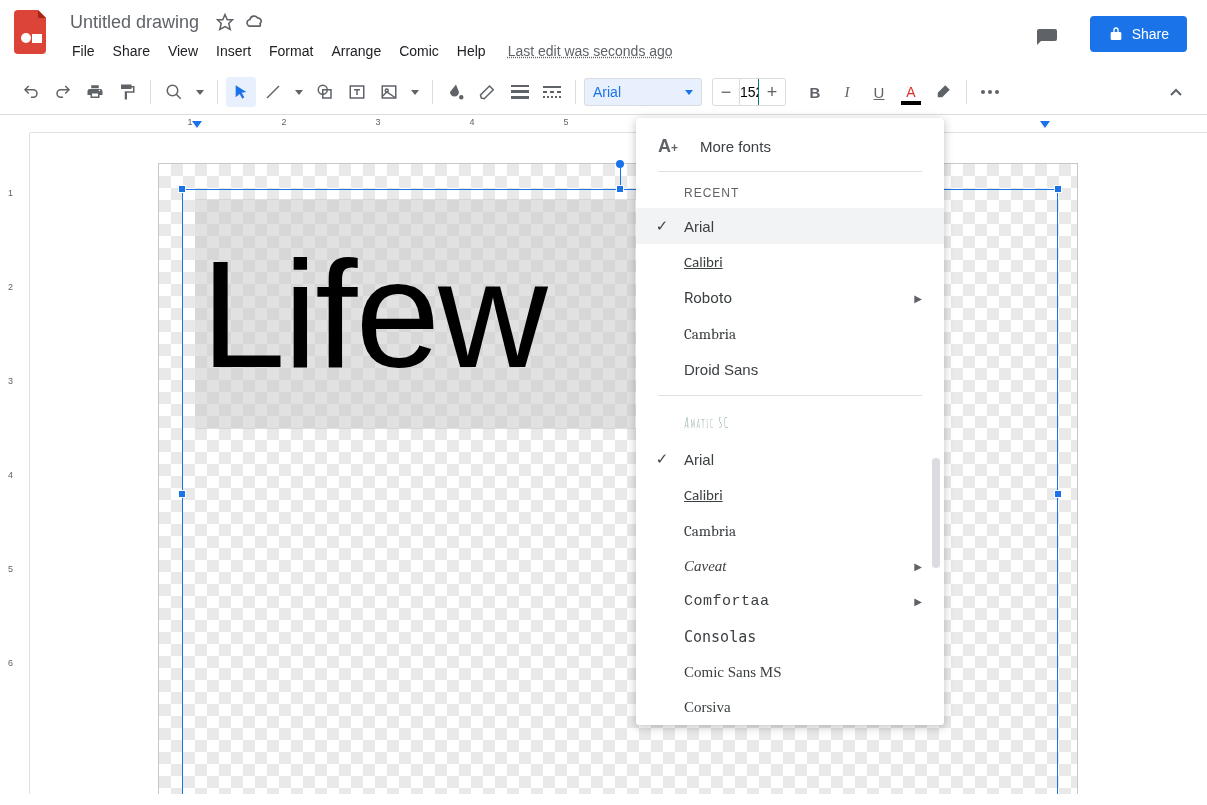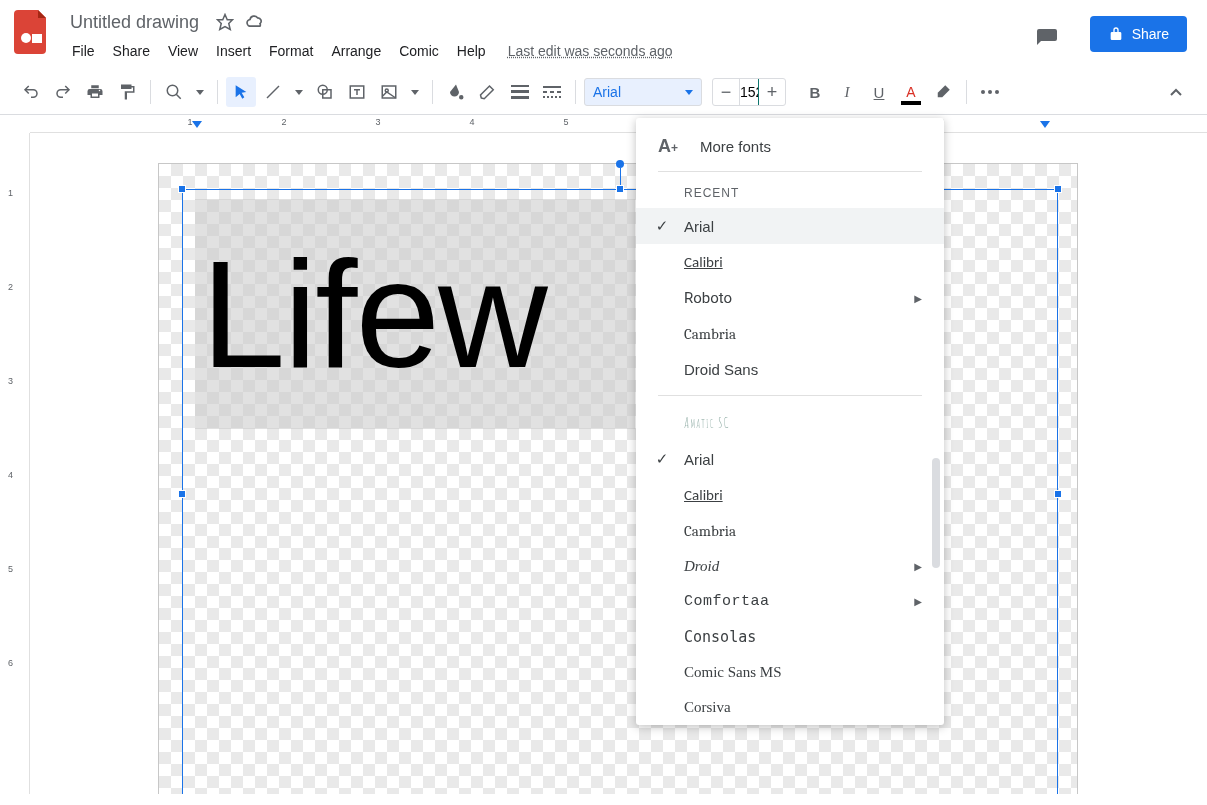--- a/index.html
+++ b/index.html
@@ -383,21 +383,21 @@
       <div class="font-item">
         <span class="check-slot"></span>
         <span class="font-label f-calibri">Calibri</span>
       </div>
       <div class="font-item">
         <span class="check-slot"></span>
         <span class="font-label f-cambria">Cambria</span>
       </div>
       <div class="font-item">
         <span class="check-slot"></span>
-        <span class="font-label f-caveat">Droid</span>
+        <span class="font-label f-caveat">Caveat</span>
         <span class="submenu-arrow">▶</span>
       </div>
       <div class="font-item">
         <span class="check-slot"></span>
         <span class="font-label f-comfortaa">Comfortaa</span>
         <span class="submenu-arrow">▶</span>
       </div>
       <div class="font-item">
         <span class="check-slot"></span>
         <span class="font-label f-consolas">Consolas</span>

